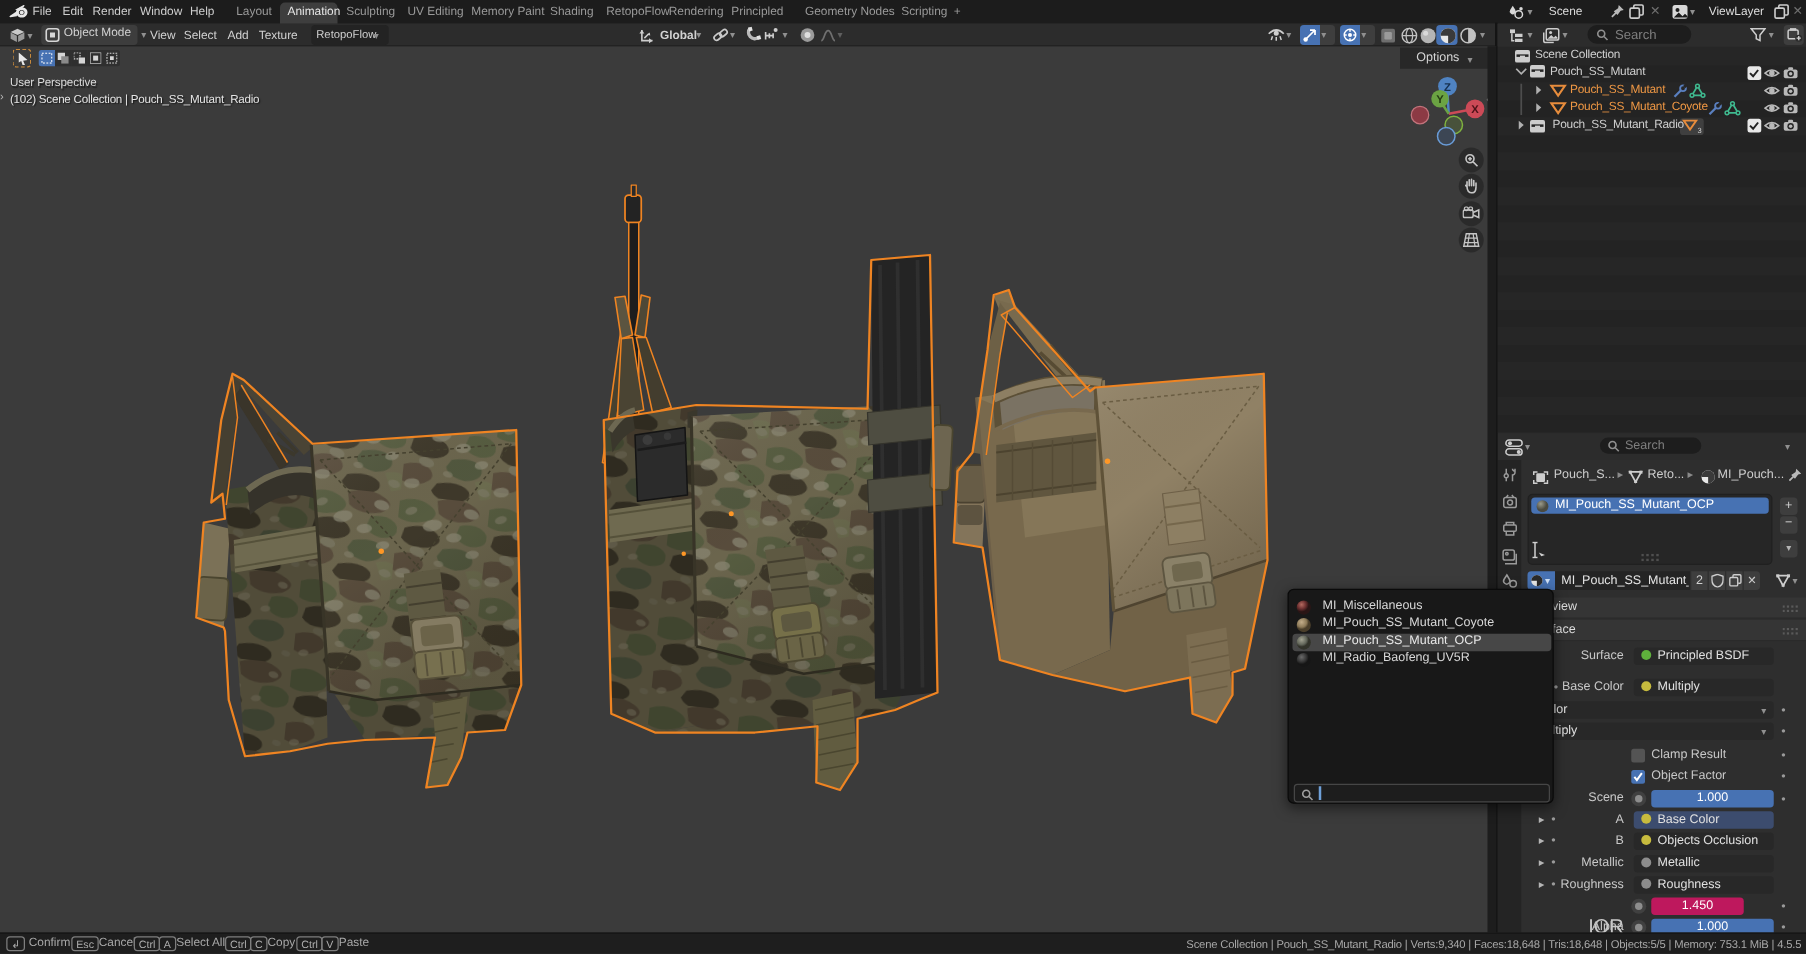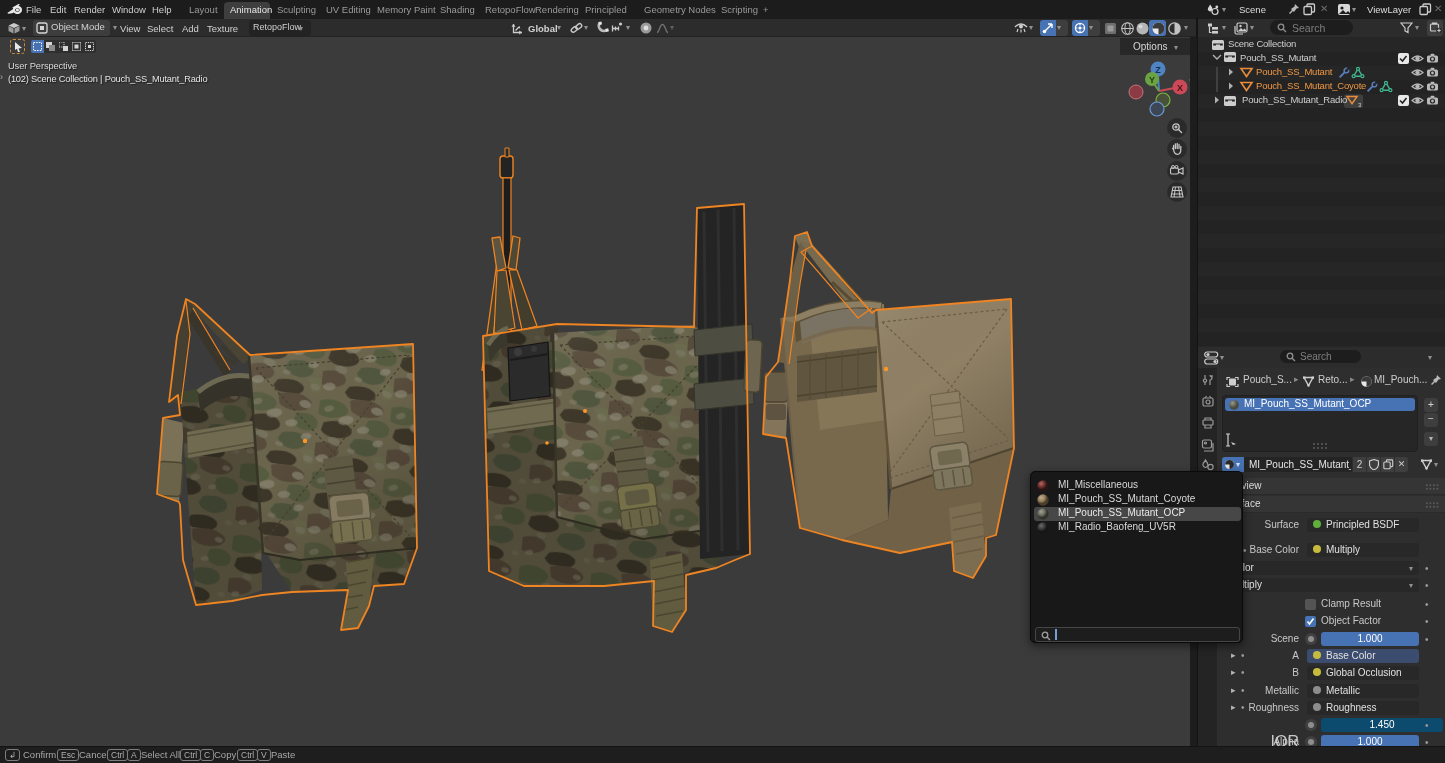--- a/index.html
+++ b/index.html
@@ -770,40 +770,40 @@
   <span class="abs" style="top:303px;right:146px;color:#c8c8c8;font-size:10px">A</span>
   <div class="abs" style="left:109px;top:302px;width:112px;height:14px;background:#3c4c6e;border-radius:3px"></div>
   <span class="abs" style="left:115px;top:304px;width:8px;height:8px;background:#c7bb3e;border-radius:50%"></span>
   <span class="abs" style="left:128px;top:303px;color:#e0e0e0;font-size:10px">Base Color</span>
 
   <span class="abs" style="left:33px;top:320px;color:#b5b5b5;font-size:9px">▸</span>
   <span class="abs" style="left:43px;top:320px;color:#9a9a9a;font-size:10px">•</span>
   <span class="abs" style="top:320px;right:146px;color:#c8c8c8;font-size:10px">B</span>
   <div class="abs" style="left:109px;top:319px;width:112px;height:14px;background:#282828;border-radius:3px"></div>
   <span class="abs" style="left:115px;top:321px;width:8px;height:8px;background:#c7bb3e;border-radius:50%"></span>
-  <span class="abs" style="left:128px;top:320px;color:#e0e0e0;font-size:10px">Global Occlusion</span>
+  <span class="abs" style="left:128px;top:320px;color:#e0e0e0;font-size:10px">Objects Occlusion</span>
 
   <span class="abs" style="left:33px;top:338px;color:#b5b5b5;font-size:9px">▸</span>
   <span class="abs" style="left:43px;top:338px;color:#9a9a9a;font-size:10px">•</span>
   <span class="abs" style="top:338px;right:146px;color:#c8c8c8;font-size:10px">Metallic</span>
   <div class="abs" style="left:109px;top:337px;width:112px;height:14px;background:#282828;border-radius:3px"></div>
   <span class="abs" style="left:115px;top:339px;width:8px;height:8px;background:#8d8d8d;border-radius:50%"></span>
   <span class="abs" style="left:128px;top:338px;color:#e0e0e0;font-size:10px">Metallic</span>
 
   <span class="abs" style="left:33px;top:355px;color:#b5b5b5;font-size:9px">▸</span>
   <span class="abs" style="left:43px;top:355px;color:#9a9a9a;font-size:10px">•</span>
   <span class="abs" style="top:355px;right:146px;color:#c8c8c8;font-size:10px">Roughness</span>
   <div class="abs" style="left:109px;top:354px;width:112px;height:14px;background:#282828;border-radius:3px"></div>
   <span class="abs" style="left:115px;top:356px;width:8px;height:8px;background:#8d8d8d;border-radius:50%"></span>
   <span class="abs" style="left:128px;top:355px;color:#e0e0e0;font-size:10px">Roughness</span>
 
   <span class="abs" style="top:386px;right:146px;color:#c8c8c8;font-size:16px">IOR</span>
   <div class="abs" style="left:107px;top:372px;width:12px;height:12px;background:#404040;border-radius:50%"></div>
   <div class="abs" style="left:110px;top:375px;width:6px;height:6px;background:#8d8d8d;border-radius:50%"></div>
-  <div class="abs" style="left:123px;top:371px;width:122px;height:14px;background:#0c4a6e;border-radius:3px;color:#fff;font-size:10px;text-align:center;line-height:14px">1.450</div>
+  <div class="abs" style="left:123px;top:371px;width:74px;height:14px;background:#be185d;border-radius:3px;color:#fff;font-size:10px;text-align:center;line-height:14px">1.450</div>
   <span class="abs" style="left:227px;top:373px;color:#9a9a9a;font-size:10px">•</span>
 
   <span class="abs" style="top:389px;right:146px;color:#c8c8c8;font-size:10px">Alpha</span>
   <div class="abs" style="left:107px;top:389px;width:12px;height:12px;background:#404040;border-radius:50%"></div>
   <div class="abs" style="left:110px;top:392px;width:6px;height:6px;background:#8d8d8d;border-radius:50%"></div>
   <div class="abs" style="left:123px;top:388px;width:98px;height:14px;background:#4772b3;border-radius:3px;color:#fff;font-size:10px;text-align:center;line-height:14px">1.000</div>
   <span class="abs" style="left:227px;top:390px;color:#9a9a9a;font-size:10px">•</span>
 </div>
 <div id="rsep"></div>
 <div class="abs" style="left:1196px;top:18px;width:2px;height:19px;background:#141414"></div>
@@ -867,13 +867,14 @@
   <span class="sk" style="position:absolute;left:79px;top:2px">Cancel</span>
   <span class="key" style="position:absolute;left:107px;top:2px">Ctrl</span>
   <span class="key" style="position:absolute;left:127px;top:2px">A</span>
   <span class="sk" style="position:absolute;left:141px;top:2px">Select All</span>
   <span class="key" style="position:absolute;left:180px;top:2px">Ctrl</span>
   <span class="key" style="position:absolute;left:200px;top:2px">C</span>
   <span class="sk" style="position:absolute;left:214px;top:2px">Copy</span>
   <span class="key" style="position:absolute;left:237px;top:2px">Ctrl</span>
   <span class="key" style="position:absolute;left:257px;top:2px">V</span>
   <span class="sk" style="position:absolute;left:271px;top:2px">Paste</span>
+  <span class="sk" style="position:absolute;right:4px;top:2.5px;font-size:9px;letter-spacing:-0.15px">Scene Collection | Pouch_SS_Mutant_Radio | Verts:9,340 | Faces:18,648 | Tris:18,648 | Objects:5/5 | Memory: 753.1 MiB | 4.5.5</span>
 </div>
 
 </body></html>

